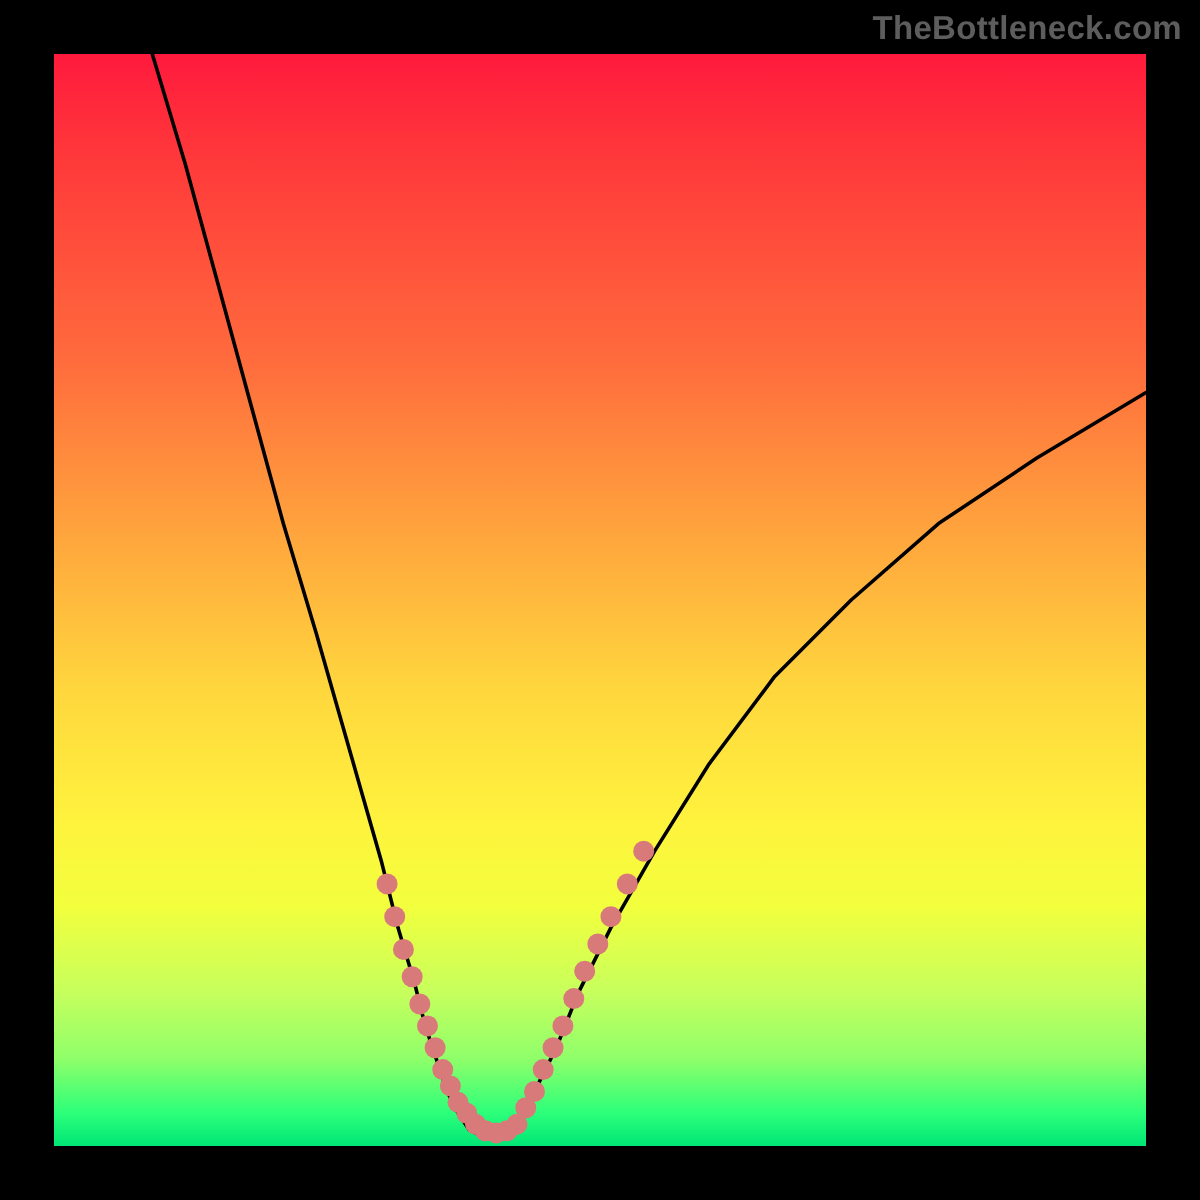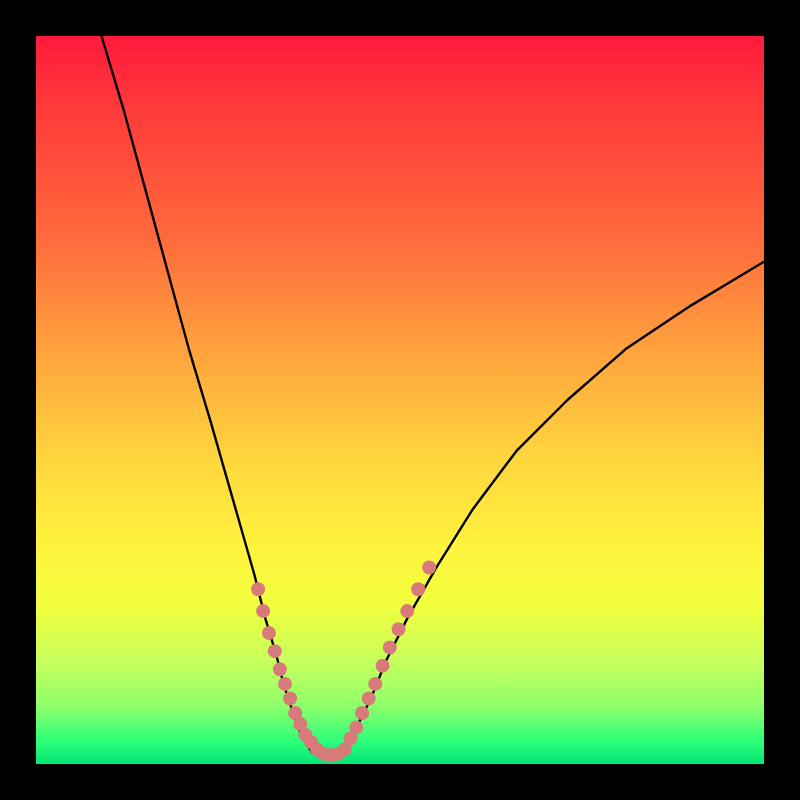--- a/index.html
+++ b/index.html
@@ -57,20 +57,21 @@
     top: 0;
     width: 728px;
     height: 728px;
     overflow: visible;
   }
 </style>
 </head>
 <body>
 
 <div class="frame">
+  <div class="watermark">TheBottleneck.com</div>
   <div class="plot-area">
     <svg class="curves" viewBox="0 0 728 728">
       <g id="line-layer">
           <path d="M65.52 0.00 L87.36 72.80 L109.20 152.88 L131.04 232.96 L152.88 313.04 L174.72 385.84 L189.28 436.80 L203.84 487.76 L218.40 538.72 L229.32 582.40 L240.24 618.80 L247.52 647.92 L254.80 669.76 L262.08 691.60 L269.36 706.16 L276.64 717.08" fill="none" stroke="#000" stroke-width="2.4" stroke-linecap="round" stroke-linejoin="round"></path>
           <path d="M305.76 717.08 L313.04 706.16 L320.32 691.60 L334.88 662.48 L349.44 626.08 L371.28 582.40 L400.40 531.44 L436.80 473.20 L480.48 414.96 L531.44 364.00 L589.68 313.04 L655.20 269.36 L728.00 225.68" fill="none" stroke="#000" stroke-width="2.4" stroke-linecap="round" stroke-linejoin="round"></path>
           <path d="M276.64 717.08 L283.92 720.72 L291.20 720.72 L298.48 720.72 L305.76 717.08" fill="none" stroke="#000" stroke-width="2.4" stroke-linecap="round" stroke-linejoin="round"></path>
         </g>
       <g id="marker-layer">
           <circle cx="222.04" cy="553.28" r="7" fill="#d97a7a"></circle>
           <circle cx="227.14" cy="575.12" r="7" fill="#d97a7a"></circle>

